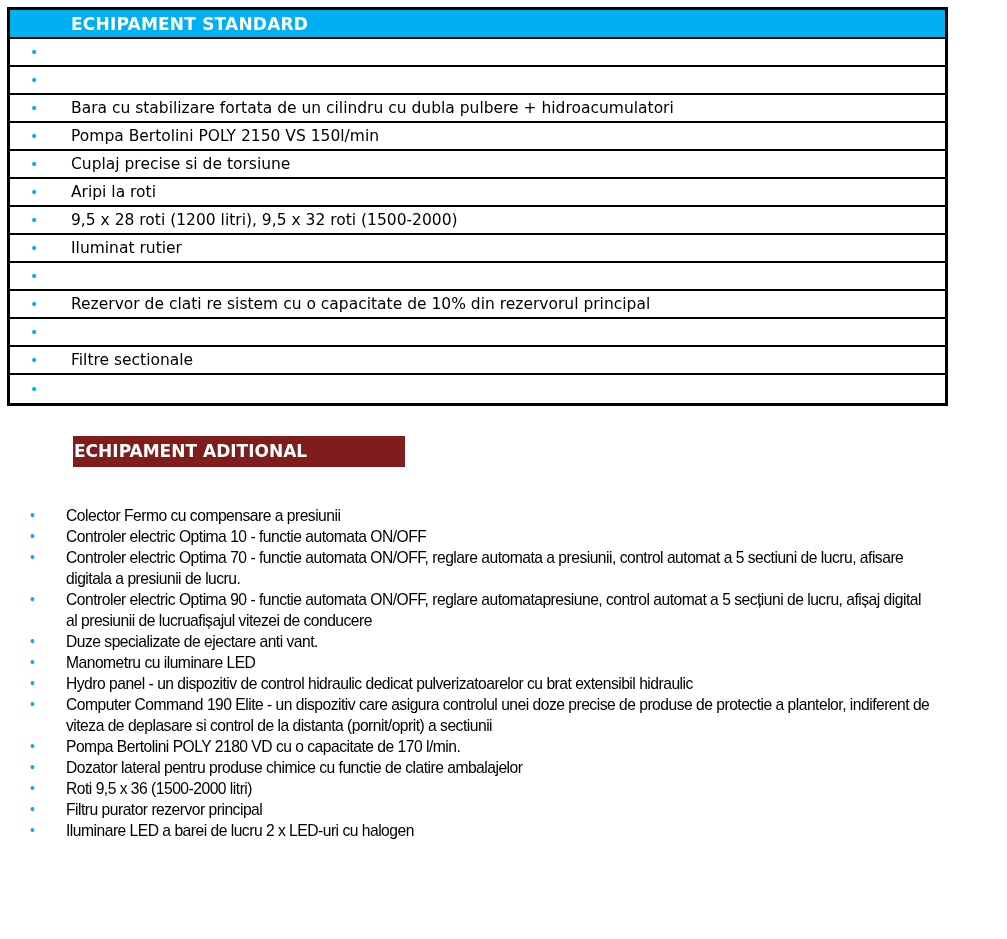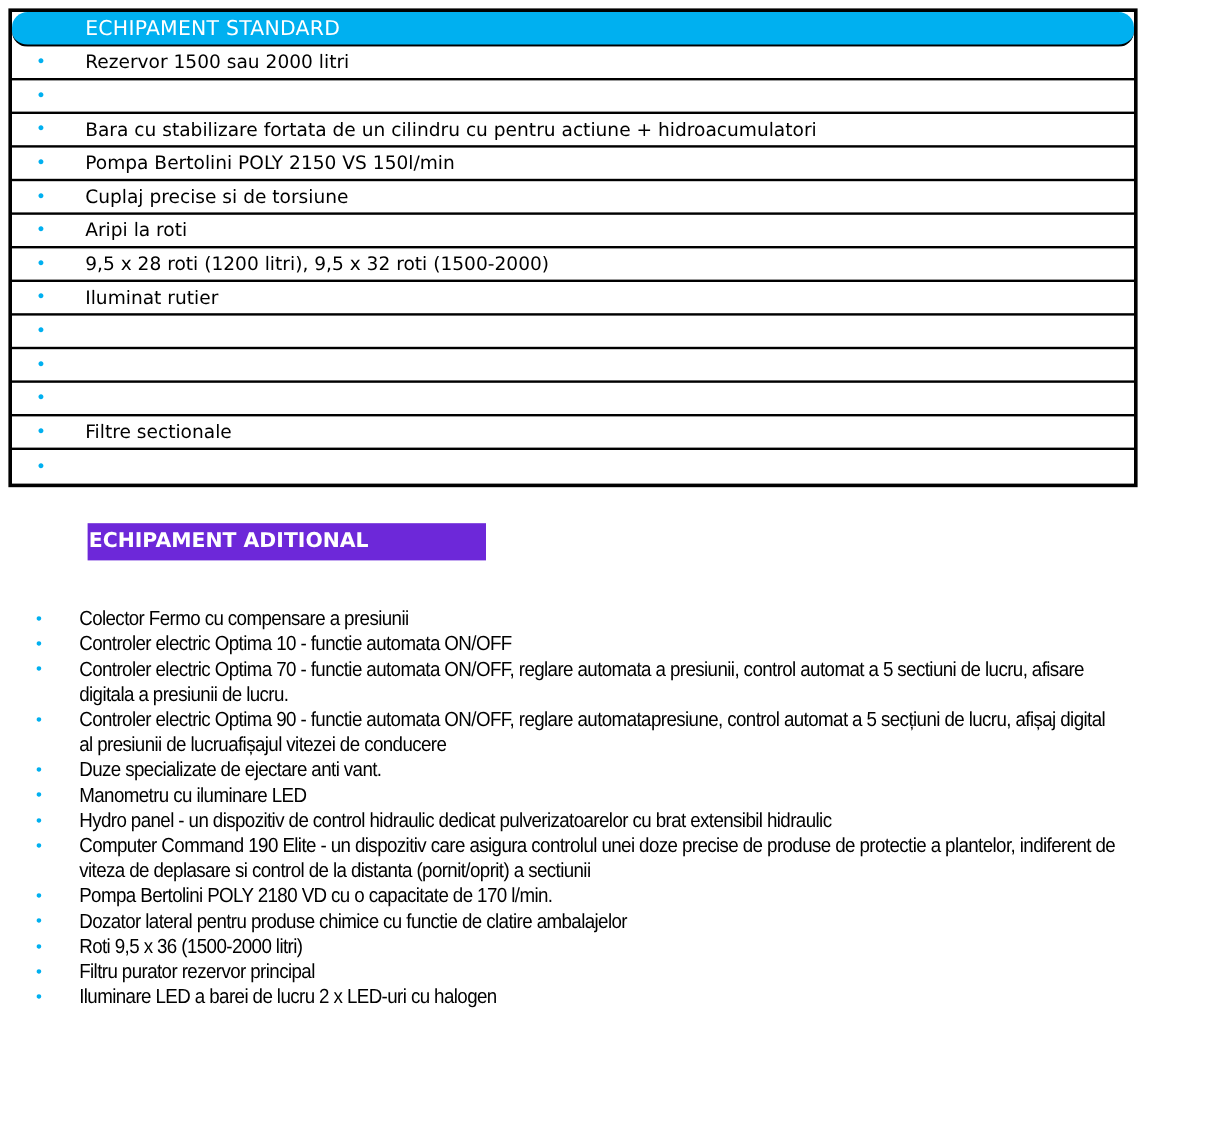--- a/index.html
+++ b/index.html
@@ -2,55 +2,54 @@
 <html><head>
 <meta charset="utf-8">
 <style>
   html, body { margin: 0; padding: 0; background: #ffffff; }
   body { width: 1007px; height: 939px; position: relative; overflow: hidden;
          font-family: "DejaVu Sans", sans-serif; color: #000; }
   .std-table { position: absolute; left: 7px; top: 7px; width: 941px;
                border: 3px solid #000; box-sizing: border-box; }
   .std-header { background: #00b0f0; height: 29px; border-bottom: 2px solid #000;
                 box-sizing: border-box; padding-left: 61px; color: #fff;
-                font-weight: normal; font-size: 17px; line-height: 28px; letter-spacing: 0.2px; border-radius: 13px; }
+                font-weight: bold; font-size: 17px; line-height: 28px; letter-spacing: 0.2px; }
   .std-row { height: 28px; box-sizing: border-box; border-bottom: 2px solid #000;
              display: flex; align-items: center; font-size: 15.5px; }
   .std-row:last-child { border-bottom: none; }
   .bullet { color: #00b0f0; width: 61px; text-align: center; padding-left: 0px;
             box-sizing: border-box; font-size: 14px; flex-shrink: 0; }
   .std-row .bullet { width: 61px; padding-left: 20px; text-align: left; }
   .add-header { position: absolute; left: 73px; top: 436px; width: 332px; height: 31px;
-                background: #6d28d9; color: #fff; font-weight: bold; font-size: 17px;
+                background: #7f1d1d; color: #fff; font-weight: bold; font-size: 17px;
                 line-height: 30px; padding-left: 1px; box-sizing: border-box; }
   .add-list { position: absolute; left: 0; top: 505px; width: 1007px;
               font-family: "Liberation Sans", sans-serif; font-size: 17px;
               transform-origin: left top; }
   .add-item { display: flex; line-height: 21px; }
   .add-item .bullet { width: 66px; padding-left: 30px; text-align: left; font-size: 14px;
                       color: #00b0f0; flex-shrink: 0; box-sizing: border-box; }
   .add-item .txt { letter-spacing: -0.55px; transform: scaleX(0.92); transform-origin: left top;
                    width: 1010px; }
 </style>
 </head>
 <body>
 
 <div class="std-table">
   <div class="std-header">ECHIPAMENT STANDARD</div>
   <div id="std-rows">
       <div class="std-row">
         <span class="bullet">•</span>
-        <span>Rezervor 1500 sau 2000 litri</span>
       </div>
       <div class="std-row">
         <span class="bullet">•</span>
       </div>
       <div class="std-row">
         <span class="bullet">•</span>
-        <span>Bara cu stabilizare fortata de un cilindru cu pentru actiune + hidroacumulatori</span>
+        <span>Bara cu stabilizare fortata de un cilindru cu dubla pulbere + hidroacumulatori</span>
       </div>
       <div class="std-row">
         <span class="bullet">•</span>
         <span>Pompa Bertolini POLY 2150 VS 150l/min</span>
       </div>
       <div class="std-row">
         <span class="bullet">•</span>
         <span>Cuplaj precise si de torsiune</span>
       </div>
       <div class="std-row">
@@ -63,20 +62,21 @@
       </div>
       <div class="std-row">
         <span class="bullet">•</span>
         <span>Iluminat rutier</span>
       </div>
       <div class="std-row">
         <span class="bullet">•</span>
       </div>
       <div class="std-row">
         <span class="bullet">•</span>
+        <span>Rezervor de clati re sistem cu o capacitate de 10% din rezervorul principal</span>
       </div>
       <div class="std-row">
         <span class="bullet">•</span>
       </div>
       <div class="std-row">
         <span class="bullet">•</span>
         <span>Filtre sectionale</span>
       </div>
       <div class="std-row">
         <span class="bullet">•</span>

